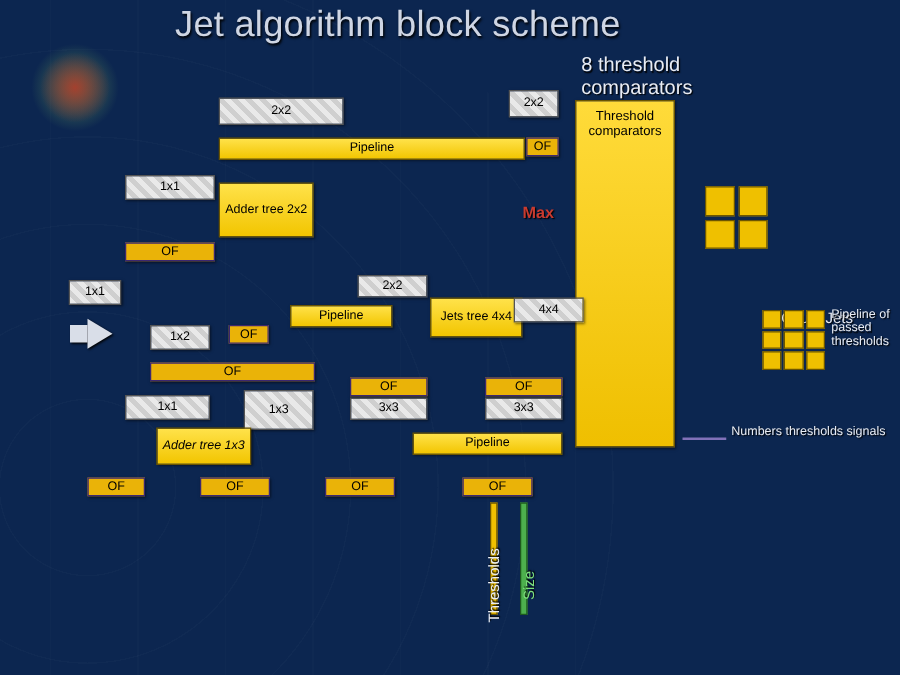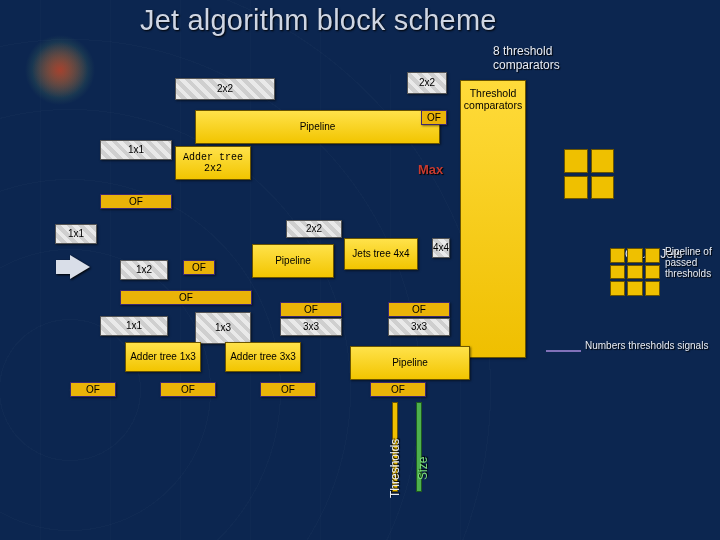--- a/index.html
+++ b/index.html
@@ -37,21 +37,21 @@
     text-align:center; line-height:1.15;
     font-size:10px; color:#000;
     box-shadow:1px 1px 2px rgba(0,0,0,.5);
   }
   .yellow { background:linear-gradient(#ffe24a,#f2c500); border:1px solid #6b5500; }
   .hatch  {
     background:
       repeating-linear-gradient(45deg,#e9e9e9 0 4px,#cfcfcf 4px 8px);
     border:1px solid #555; color:#000;
   }
-  .pipe   { background:linear-gradient(#ffe24a,#f2c500); border:1px solid #6b5500; height:34px;margin-left:20px; }
+  .pipe   { background:linear-gradient(#ffe24a,#f2c500); border:1px solid #6b5500; height:18px; }
   .of     { background:#eab308; border:1px solid #3c2770; color:#000; height:15px; }
   .wide   { font-size:10px; }
   .txt    { color:#e8ecf4; font-size:11px; position:absolute; text-shadow:1px 1px 1px #000; }
   .txt.small { font-size:10px; }
   .redtxt { color:#c83a2f; font-weight:600; text-shadow:1px 1px 1px #000; }
 
   
   .thresh {
     background:linear-gradient(#ffdb3a,#efbf00);
     border:1px solid #6b5500;
@@ -94,23 +94,23 @@
 </style>
 </head>
 <body>
 
 <div class="globe"></div>
 
 <h1>Jet algorithm block scheme</h1>
 
 <div class="stage">
 
-  <div class="txt" style="left:465px; top:-6px; width:120px; font-size:12px;margin-left:28px;">8 threshold comparators</div>
+  <div class="txt" style="left:465px; top:-6px; width:120px; font-size:16px;">8 threshold comparators</div>
 
-  <div class="blk thresh" style="left:460px; top:30px; width:66px; height:278px; flex-direction:column; justify-content:flex-start; padding-top:6px;">
+  <div class="blk thresh" style="left:460px; top:30px; width:80px; height:278px; flex-direction:column; justify-content:flex-start; padding-top:6px;">
     <div style="font-size:10.5px; text-align:center; line-height:1.15;">Threshold comparators</div>
   </div>
 
   <div class="grid2" style="left:561px; top:96px; width:56px; height:56px; grid-template-rows:repeat(2,1fr);">
     <div></div>
       <div></div>
       <div></div>
       <div></div>
   </div>
   <div class="txt" style="left:625px; top:162px; font-size:12px;margin-top:35px;">Count Jets</div>
@@ -127,48 +127,47 @@
       <div></div>
   </div>
   <div class="txt small" style="left:665px; top:196px; width:55px;">Pipeline of passed thresholds</div>
 
   <div class="blk hatch" style="left:175px; top:28px; width:100px; height:22px;">2x2</div>
   <div class="blk hatch" style="left:407px; top:22px; width:40px; height:22px;">2x2</div>
   <div class="blk pipe wide" style="left:175px; top:60px; width:245px;">Pipeline</div>
   <div class="blk of" style="left:421px; top:60px; width:26px;">OF</div>
 
   <div class="blk hatch" style="left:100px; top:90px; width:72px; height:20px;">1x1</div>
-  <div class="blk yellow" style="left:175px; top:96px; width:76px; height:34px;font-family:Liberation Mono, monospace;">Adder tree 2x2</div>
+  <div class="blk yellow" style="left:175px; top:96px; width:76px; height:44px;">Adder tree 2x2</div>
   <div class="txt redtxt" style="left:418px; top:112px; font-size:13px;">Max</div>
 
   <div class="blk of" style="left:100px; top:144px; width:72px;">OF</div>
 
   <div class="blk hatch" style="left:55px; top:174px; width:42px; height:20px; font-size:10px;">1x1</div>
   <div class="arrow" style="left:70px; top:205px;"></div>
 
   <div class="blk hatch" style="left:120px; top:210px; width:48px; height:20px;">1x2</div>
   <div class="blk of" style="left:183px; top:210px; width:32px;">OF</div>
   <div class="blk pipe" style="left:232px; top:194px; width:82px;">Pipeline</div>
   <div class="blk hatch" style="left:286px; top:170px; width:56px; height:18px;">2x2</div>
   <div class="blk yellow" style="left:344px; top:188px; width:74px; height:32px;">Jets tree 4x4</div>
-  <div class="blk hatch" style="left:432px; top:188px; width:18px; height:20px;">4x4</div>
+  <div class="blk hatch" style="left:411px; top:188px; width:56px; height:20px;">4x4</div>
 
   <div class="blk of" style="left:120px; top:240px; width:132px;">OF</div>
 
   <div class="blk hatch" style="left:100px; top:266px; width:68px; height:20px;">1x1</div>
   <div class="blk hatch" style="left:195px; top:262px; width:56px; height:32px;">1x3</div>
 
   <div class="blk of" style="left:280px; top:252px; width:62px;">OF</div>
   <div class="blk hatch" style="left:280px; top:268px; width:62px; height:18px;">3x3</div>
 
   <div class="blk of" style="left:388px; top:252px; width:62px;">OF</div>
   <div class="blk hatch" style="left:388px; top:268px; width:62px; height:18px;">3x3</div>
 
-  <div class="blk yellow" style="left:125px; top:292px; width:76px; height:30px;">Adder tree 1x3</div>
-  <div class="blk yellow" style="left:225px; top:292px; width:76px; height:30px;">Adder tree 3x3</div>
+  <div class="blk yellow" style="left:125px; top:292px; width:76px; height:30px;font-style:italic;">Adder tree 1x3</div>
   <div class="blk pipe" style="left:330px; top:296px; width:120px;">Pipeline</div>
 
   <div class="blk of" style="left:70px;  top:332px; width:46px;">OF</div>
   <div class="blk of" style="left:160px; top:332px; width:56px;">OF</div>
   <div class="blk of" style="left:260px; top:332px; width:56px;">OF</div>
   <div class="blk of" style="left:370px; top:332px; width:56px;">OF</div>
 
   <div class="bus" style="left:546px; top:300px; width:35px;"></div>
   <div class="txt small" style="left:585px; top:290px; width:130px;">Numbers thresholds signals</div>
 

